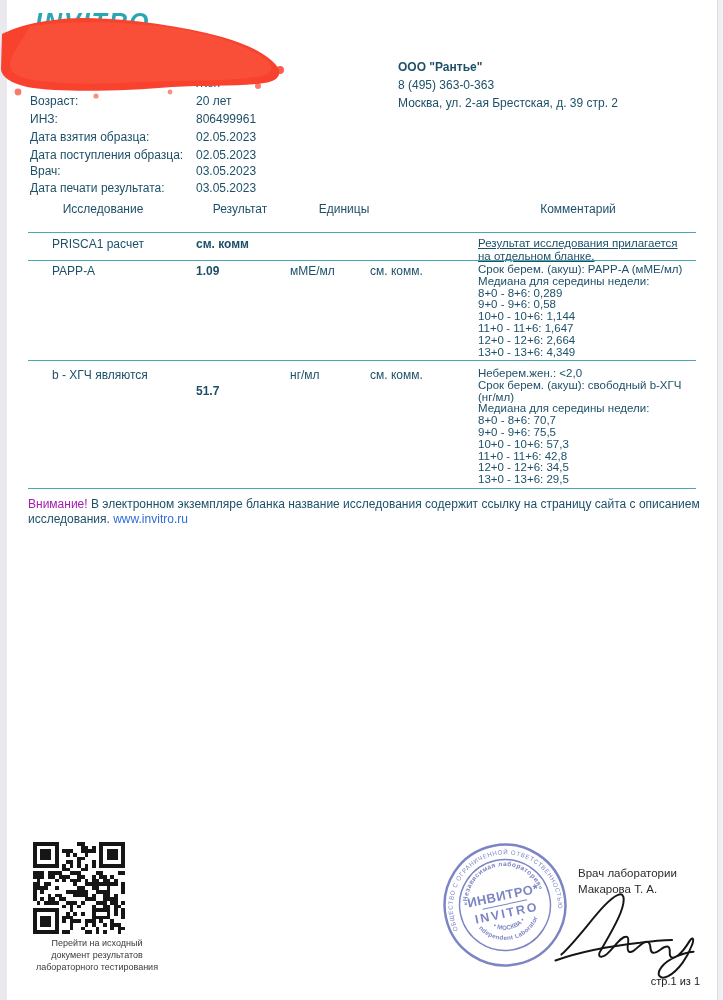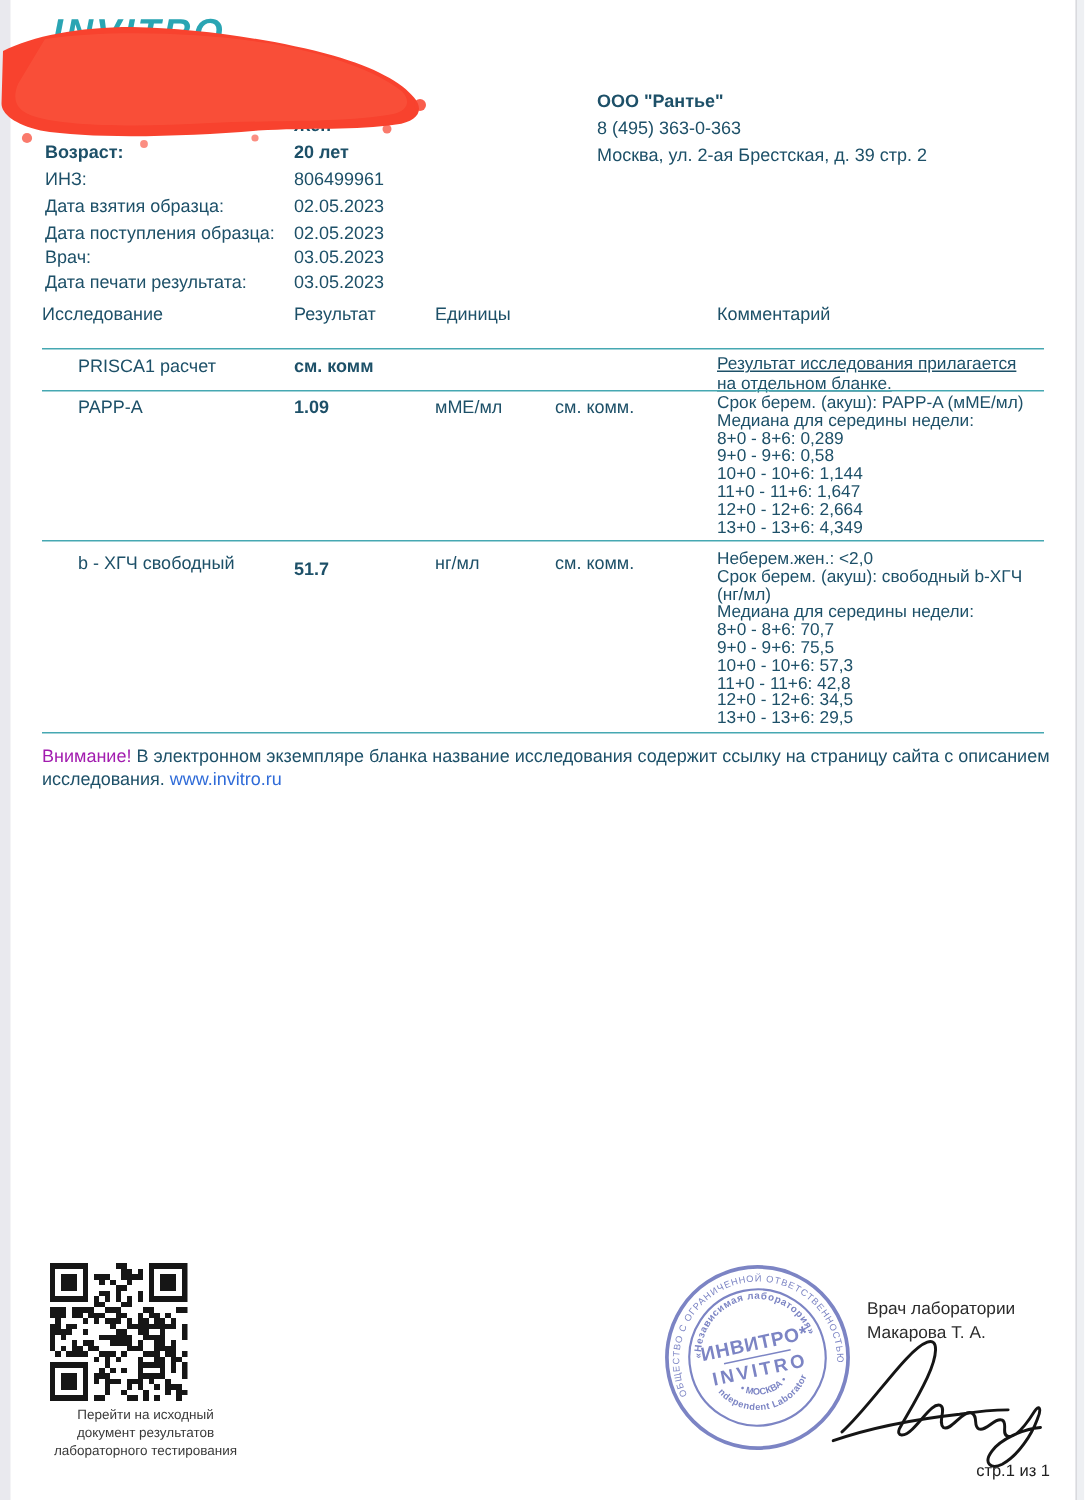--- a/index.html
+++ b/index.html
@@ -4,33 +4,33 @@
 <style>
   * { margin:0; padding:0; box-sizing:border-box; }
   html,body { background:#fff; }
   .page {
     position:relative; width:723px; height:1000px; overflow:hidden;
     background:#fff; font-family:"Liberation Sans", sans-serif;
     color:#1d5068; font-size:12px;
   }
   .edge-left  { position:absolute; left:0; top:0; width:7px; height:1000px; background:#e9e9ee; }
   .edge-right { position:absolute; left:717px; top:0; width:6px; height:1000px; background:#eef0f3; border-left:1px solid #d9dade; }
-  .b { font-weight:bold;padding-left:35px; }
+  .b { font-weight:normal;padding-left:35px; }
   .logo {
     position:absolute; left:35px; top:8px; z-index:1;
     font-size:25px; font-weight:bold; font-style:italic; letter-spacing:2px;
     color:#2aa5b3;
   }
   .scribble { position:absolute; left:0; top:12px; z-index:2; }
   .org { position:absolute; left:398px; top:58px; line-height:18px; }
   .org-name { font-weight:bold; }
   .prow { position:absolute; left:0; width:723px; height:16px; }
   .pl { position:absolute; left:30px; }
   .pv { position:absolute; left:196px; }
-  .th { position:absolute; line-height:15px; }
+  .th { position:absolute; line-height:15px;text-align:center; }
   .rule { position:absolute; left:28px; width:668px; border-top:1.5px solid #46a8b2; }
   .cell { position:absolute; }
   .c-name { left:28px; width:160px;margin-left:24px; }
   .c-res  { left:196px; width:88px; font-weight:bold; }
   .c-unit { left:290px; width:76px; }
   .c-ref  { left:370px; width:104px; }
   .c-com  { left:478px; width:226px; font-size:11.5px; white-space:pre-line; }
   .lh125 { line-height:12.5px;text-decoration:underline; }
   .lh118 { line-height:11.8px; }
   .warning { position:absolute; left:28px; top:497px; width:674px; line-height:15.2px; }
@@ -98,21 +98,21 @@
     <span class="pl">Врач:</span>
     <span class="pv">03.05.2023</span>
   </div>
   <div class="prow" style="top:181px">
     <span class="pl">Дата печати результата:</span>
     <span class="pv">03.05.2023</span>
   </div>
 
   <div class="th" style="left:28px; top:202px; width:150px">Исследование</div>
   <div class="th" style="left:196px; top:202px; width:88px">Результат</div>
-  <div class="th" style="left:290px; top:202px; width:76px">Единицы</div>
+  <div class="th" style="left:306px; top:202px; width:76px">Единицы</div>
   <div class="th" style="left:478px; top:202px; width:200px">Комментарий</div>
 
   <div class="rule" style="top:232px"></div>
 
   <div class="cell c-name" style="top:237px">PRISCA1 расчет</div>
   <div class="cell c-res" style="top:237px">см. комм</div>
   <div class="cell c-com lh125" style="top:237px">Результат исследования прилагается
 на отдельном бланке.</div>
 
   <div class="rule" style="top:260px"></div>
@@ -125,22 +125,22 @@
 Медиана для середины недели:
 8+0 - 8+6: 0,289
 9+0 - 9+6: 0,58
 10+0 - 10+6: 1,144
 11+0 - 11+6: 1,647
 12+0 - 12+6: 2,664
 13+0 - 13+6: 4,349</div>
 
   <div class="rule" style="top:360px"></div>
 
-  <div class="cell c-name" style="top:368px">b - ХГЧ свободный</div>
-  <div class="cell c-res" style="top:372px">51.7</div>
+  <div class="cell c-name" style="top:368px">b - ХГЧ являются</div>
+  <div class="cell c-res" style="top:384px">51.7</div>
   <div class="cell c-unit" style="top:368px">нг/мл</div>
   <div class="cell c-ref" style="top:368px">см. комм.</div>
   <div class="cell c-com lh118" style="top:368px">Неберем.жен.: &lt;2,0
 Срок берем. (акуш): свободный b-ХГЧ
 (нг/мл)
 Медиана для середины недели:
 8+0 - 8+6: 70,7
 9+0 - 9+6: 75,5
 10+0 - 10+6: 57,3
 11+0 - 11+6: 42,8

